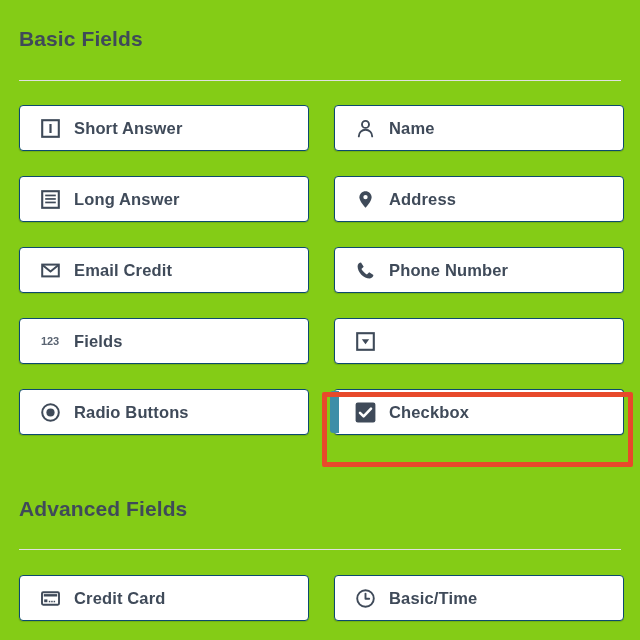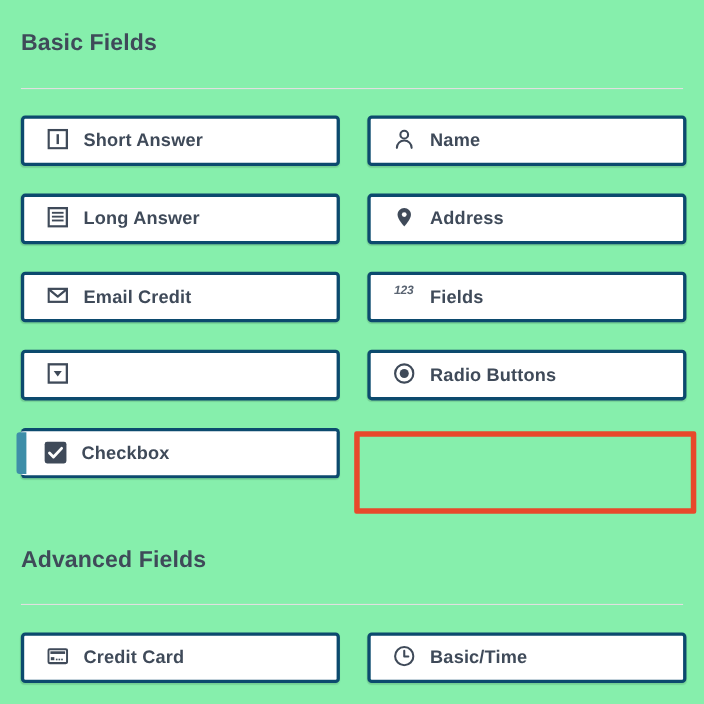--- a/index.html
+++ b/index.html
@@ -13,21 +13,21 @@
     font-family: "Liberation Sans", sans-serif;
     overflow: hidden;
     position: relative;
   }
 
   .panel {
     position: absolute;
     left: 0; top: 0;
     width: 640px;
     height: 640px;
-    background: #86efac;
+    background: #84cc16;
     box-sizing: border-box;
   }
 
   .section-title {
     font-size: 21px;
     font-weight: bold;
     color: #3f4a59;
     letter-spacing: 0.1px;
   }
 
@@ -43,38 +43,38 @@
     flex-wrap: wrap;
     gap: 25px 25px;
   }
 
   .field-btn {
     position: relative;
     width: 290px;
     height: 46px;
     box-sizing: border-box;
     background: #ffffff;
-    border: 3px solid #0c4a6e;
+    border: 1px solid #0c4a6e;
     border-radius: 4px;
     display: flex;
     align-items: center;
     padding-left: 19px;
     box-shadow: 0 1px 1px rgba(0,0,0,0.10), -1px 1px 0 0 rgba(0,0,0,0.035);
     cursor: pointer;
   }
 
   .field-icon {
     width: 22px;
     height: 22px;
     flex: 0 0 22px;
     display: flex;
+    align-items: center;
     justify-content: center;
     color: #3f4a59;
     margin-right: 13px;
-    font-style: italic;
   }
   .field-icon svg { display: block; }
 
   .field-label {
     font-size: 16.5px;
     font-weight: bold;
     color: #3f4a59;
     letter-spacing: 0.15px;
     white-space: nowrap;
   }
@@ -177,20 +177,28 @@
     <div class="field-btn">
       <span class="field-icon">
         <svg width="19" height="19" viewBox="0 0 19 19">
           <rect x="1.2" y="3.6" width="16.6" height="11.8" fill="none" stroke="#3f4a59" stroke-width="2"></rect>
           <path d="M1.8 4.3 L9.5 10.6 L17.2 4.3" fill="none" stroke="#3f4a59" stroke-width="2" stroke-linejoin="round"></path>
         </svg>
       </span>
       <span class="field-label">Email Credit</span>
     </div>
 
+    <div class="field-btn">
+      <span class="field-icon">
+        <svg width="19" height="19" viewBox="0 0 19 19">
+          <path d="M5.0 1.6 C3.4 1.6 1.6 3.3 1.6 5.2 C1.6 11.4 7.6 17.4 13.8 17.4 C15.7 17.4 17.4 15.6 17.4 14.0 L13.2 11.3 L10.9 13.6 C9.0 12.6 6.4 10.0 5.4 8.1 L7.7 5.8 Z" fill="#3f4a59"></path>
+        </svg>
+      </span>
+      <span class="field-label">Phone Number</span>
+    </div>
 
     <div class="field-btn">
       <span class="field-icon">
         <span class="num-glyph">123</span>
       </span>
       <span class="field-label">Fields</span>
     </div>
 
     <div class="field-btn">
       <span class="field-icon">

